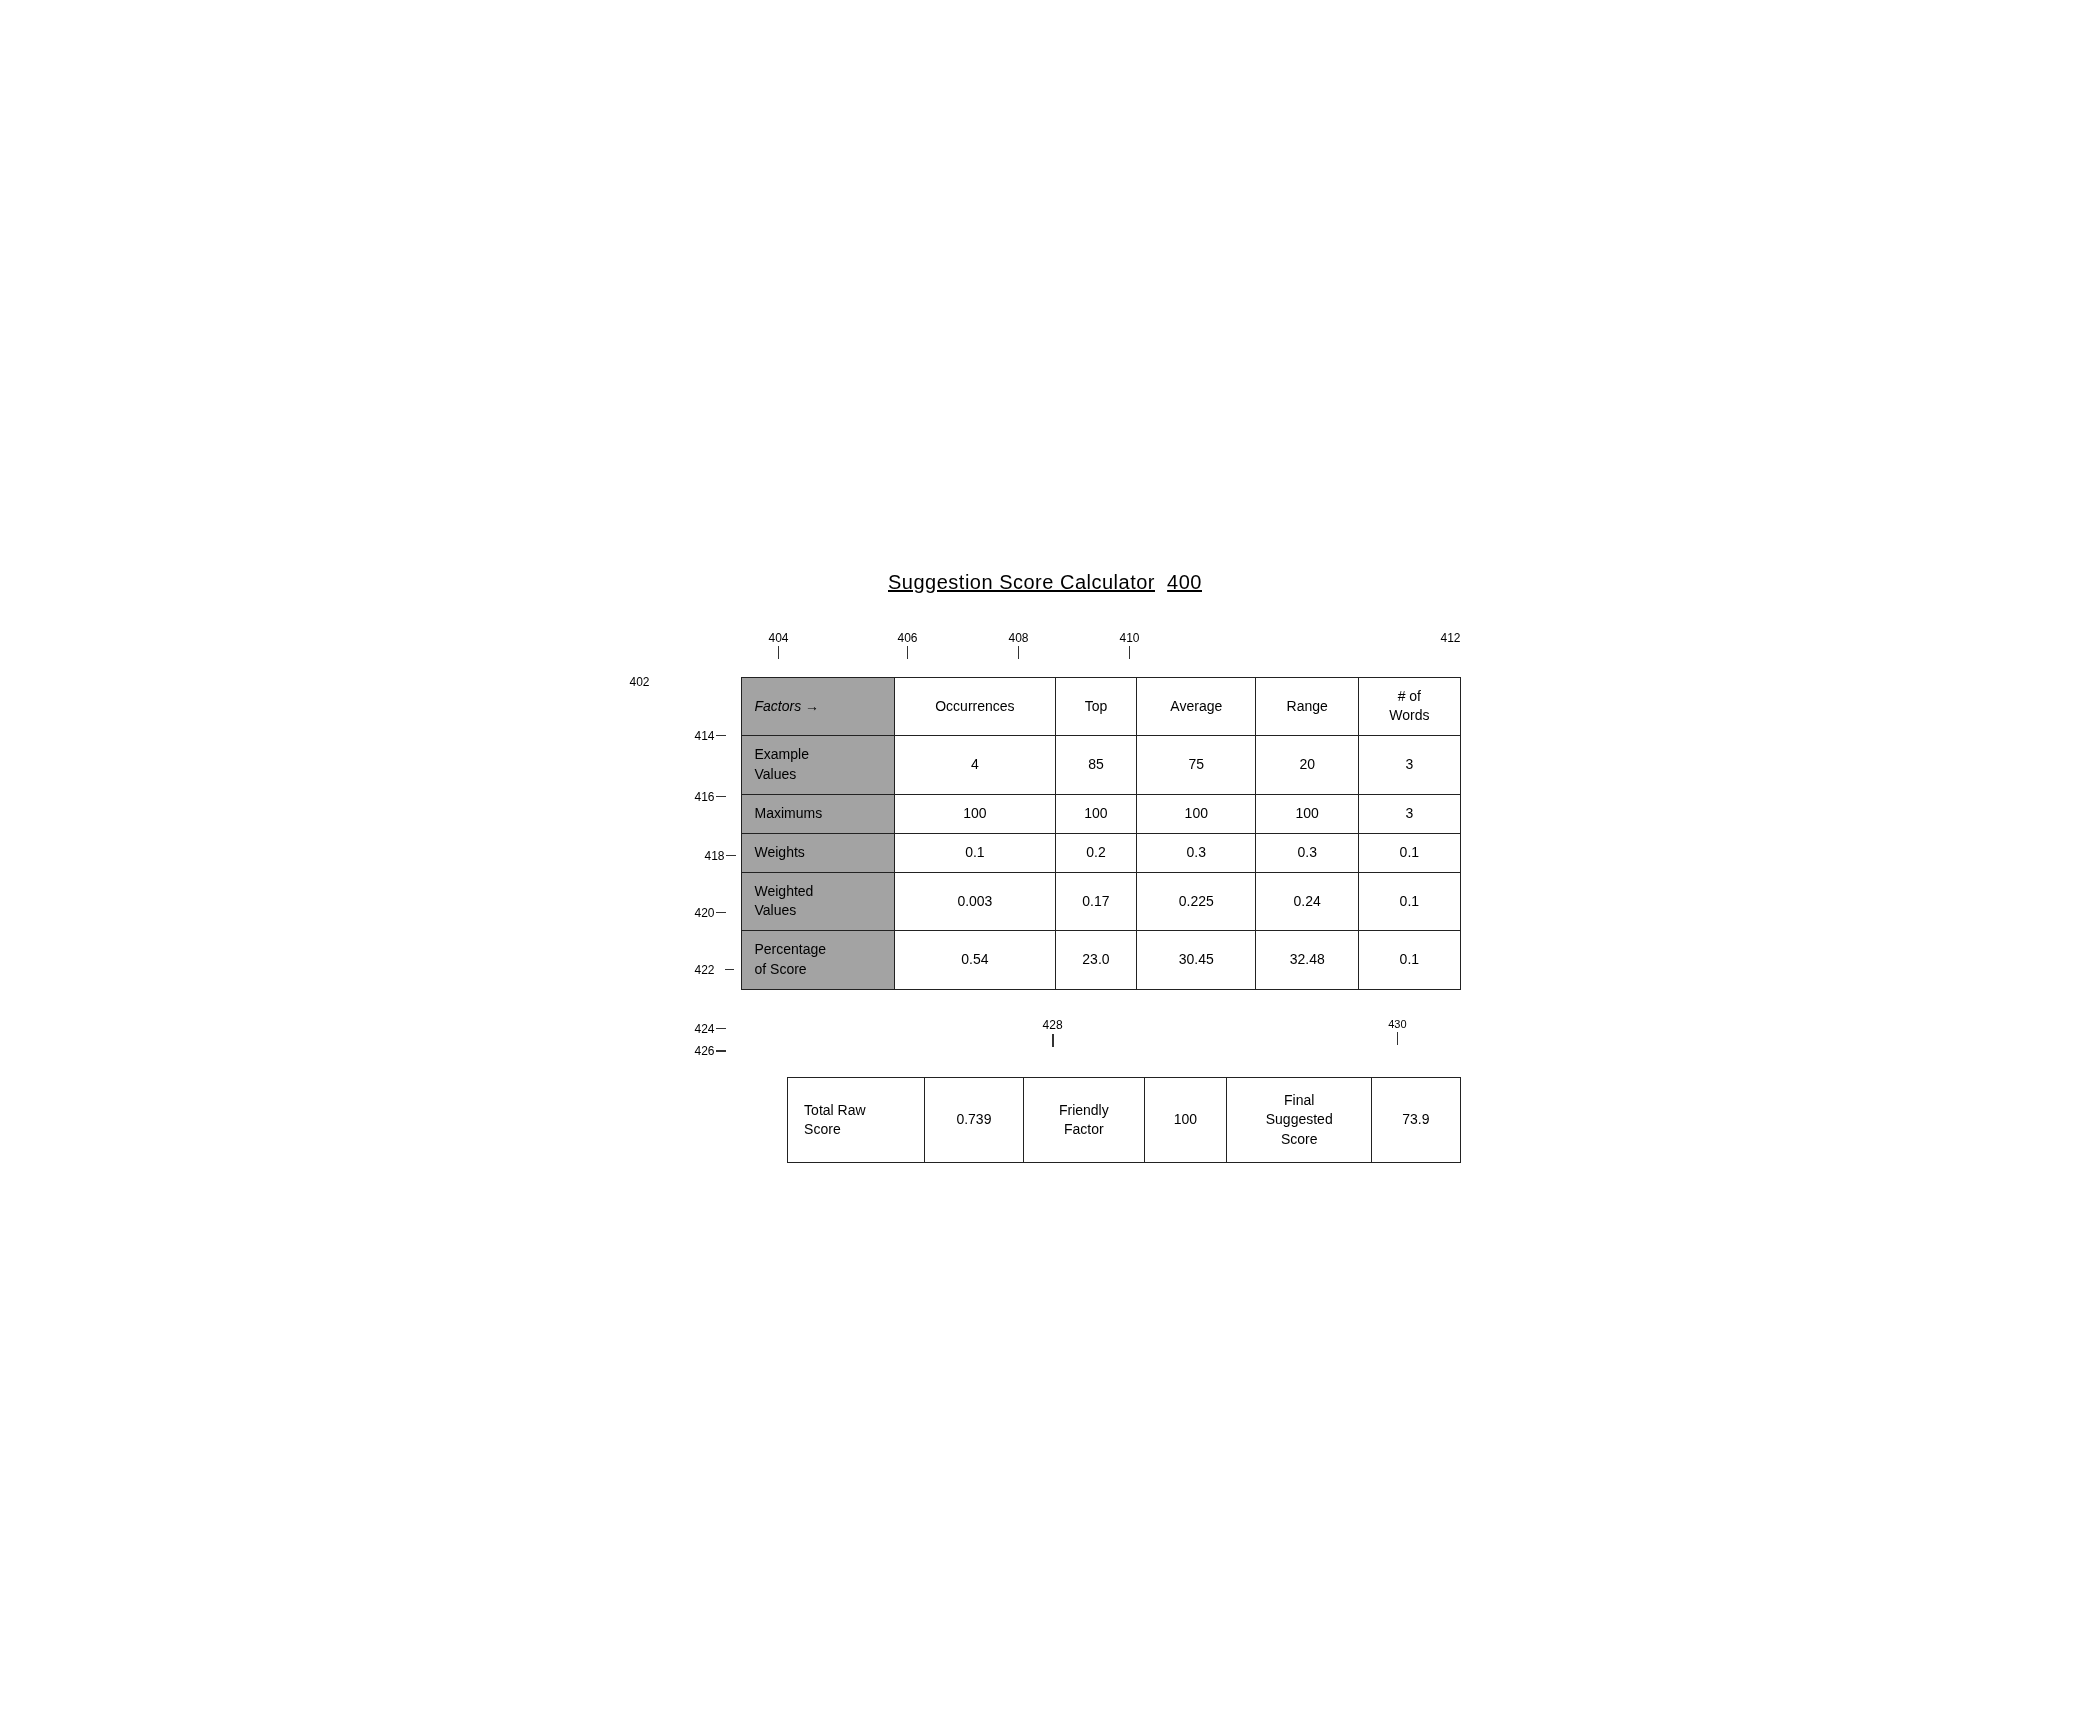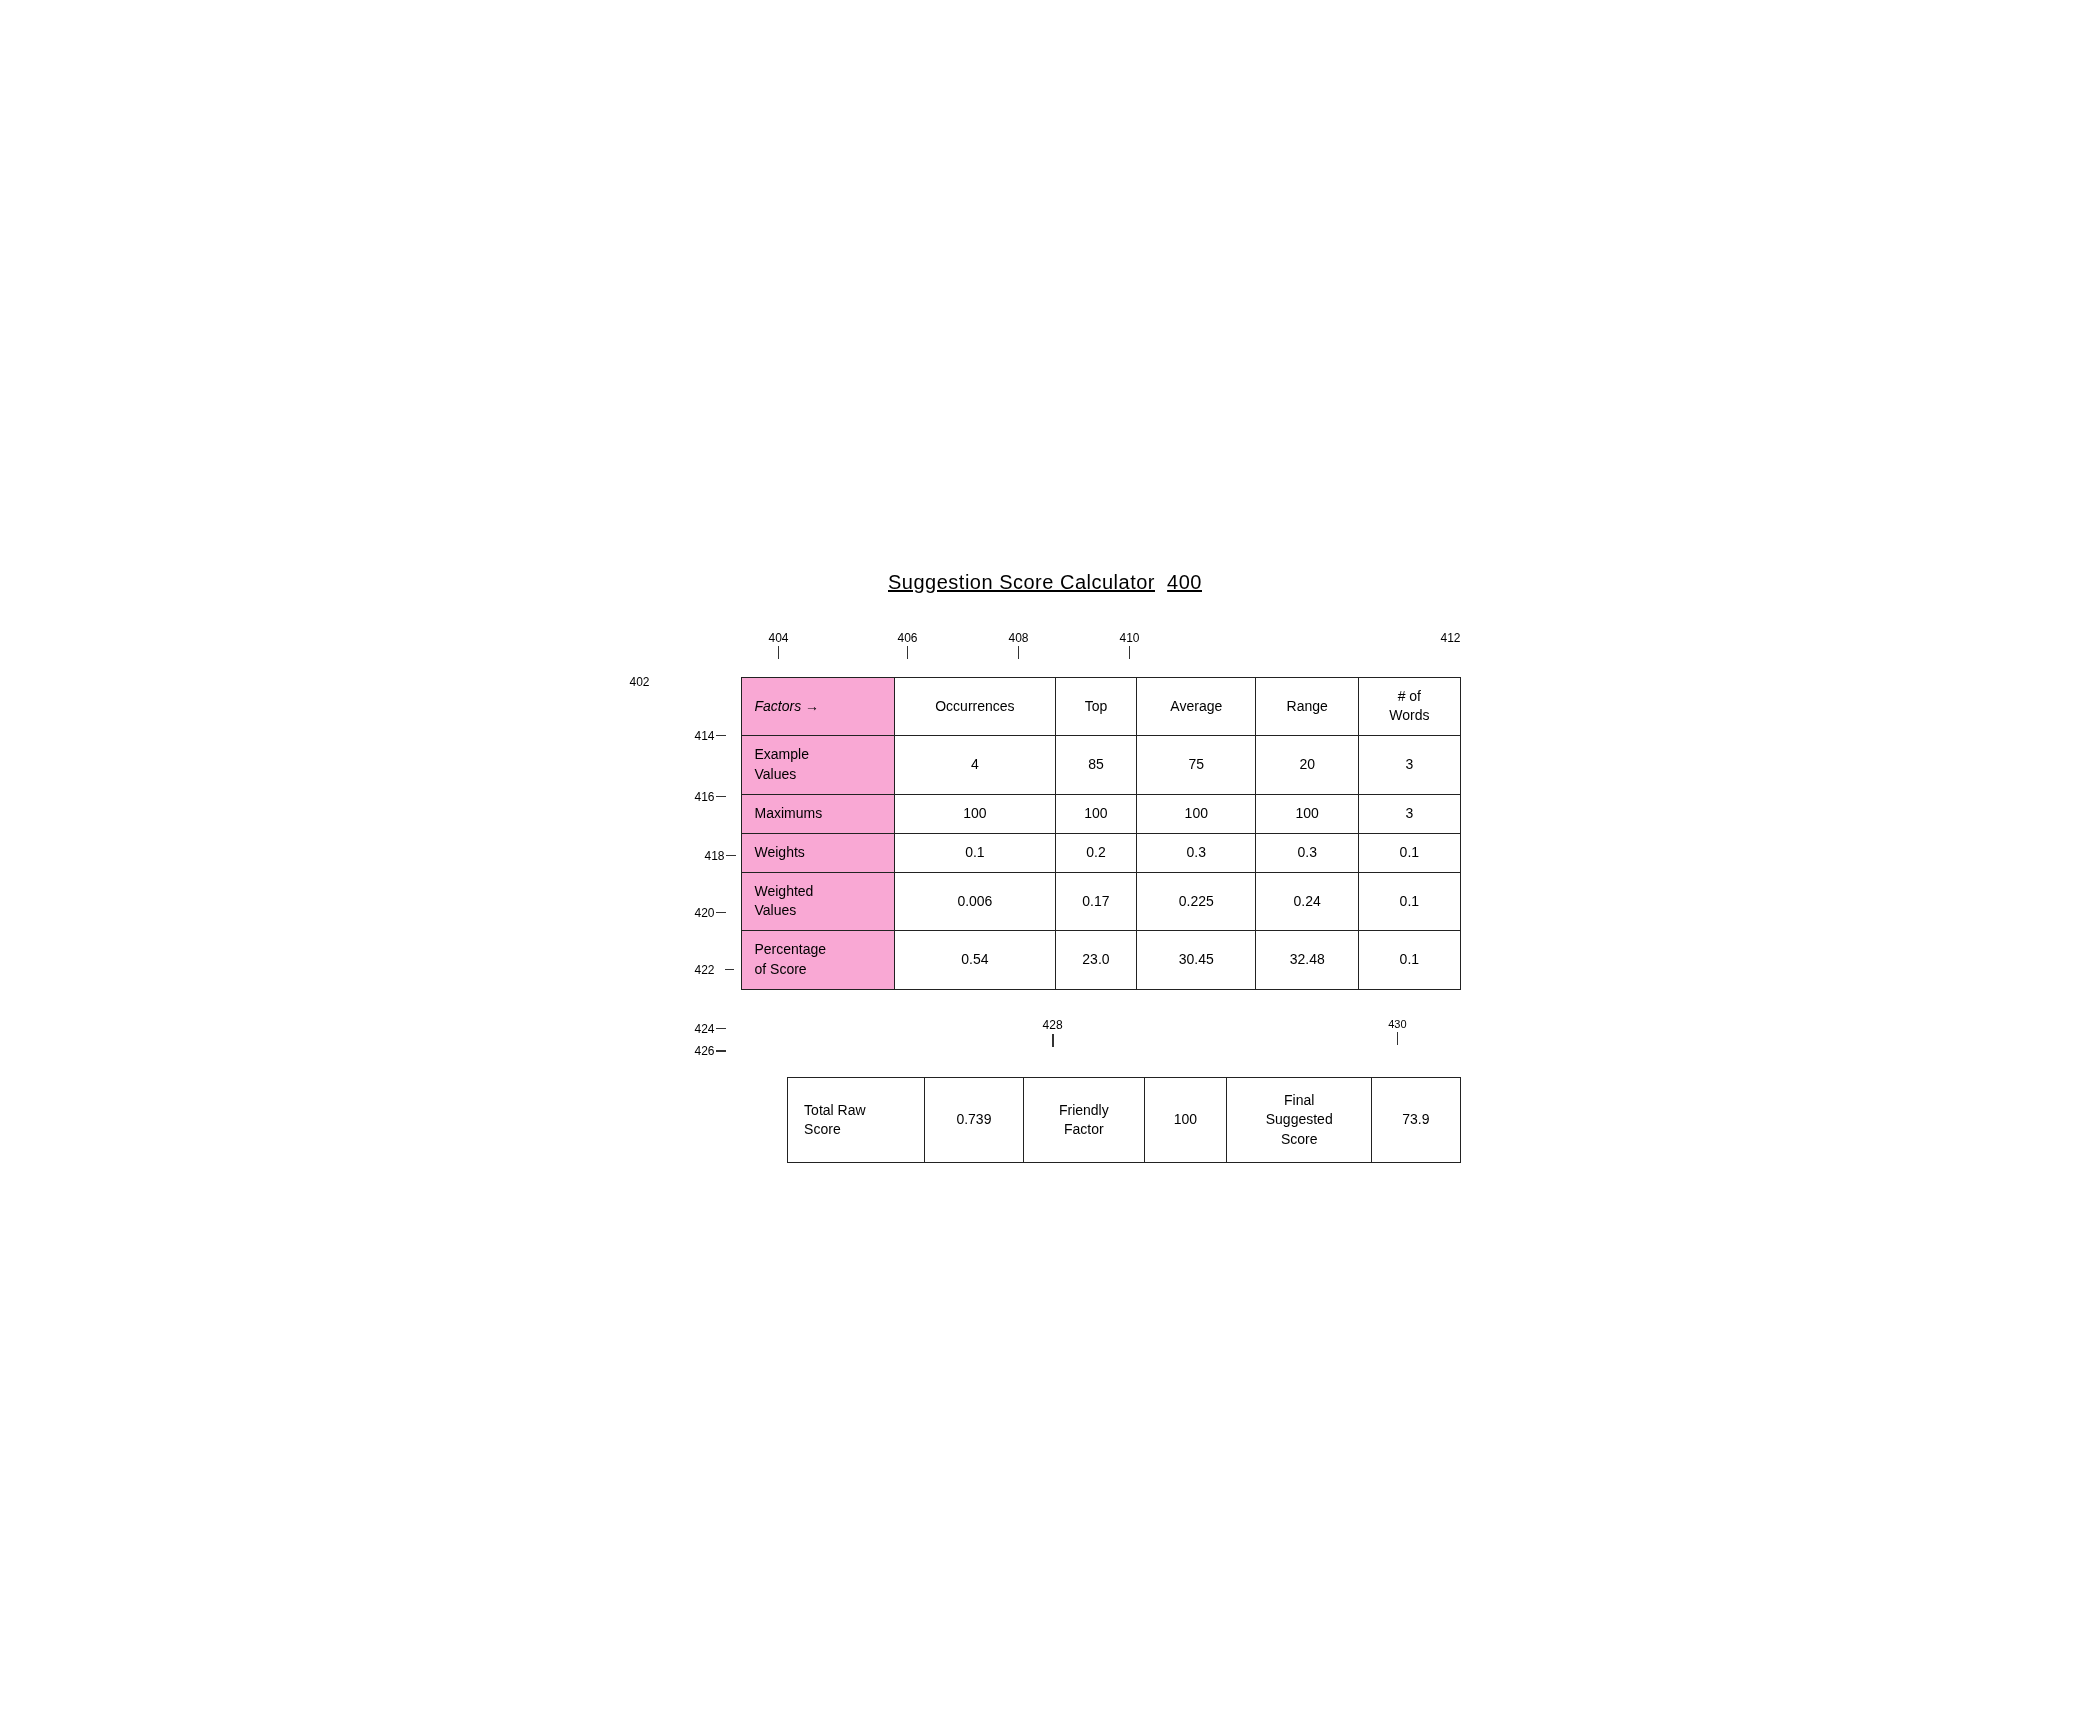--- a/index.html
+++ b/index.html
@@ -34,21 +34,21 @@
     .main-table td, .main-table th {
       border: 1.8px solid #222;
       padding: 9.2px 13px;
       text-align: center;
       vertical-align: middle;
       line-height: 1.4;
     }
     .main-table .row-label {
       text-align: left;
       min-width: 102px;
-      background: #f9a8d4;
+      background: #a3a3a3;
     }
     
     .summary-table {
       border-collapse: collapse;
       width: 100%;
       font-size: 14px;
       margin-top: 28px;
     }
     .summary-table td {
       border: 1.8px solid #222;
@@ -194,21 +194,21 @@
                 <td class="row-label"><span>Weights</span></td>
                 <td><span>0.1</span></td>
                 <td><span>0.2</span></td>
                 <td><span>0.3</span></td>
                 <td><span>0.3</span></td>
                 <td><span>0.1</span></td>
               </tr>
 
               <tr>
                 <td class="row-label">Weighted<br>Values</td>
-                <td><span>0.006</span></td>
+                <td><span>0.003</span></td>
                 <td><span>0.17</span></td>
                 <td><span>0.225</span></td>
                 <td><span>0.24</span></td>
                 <td><span>0.1</span></td>
               </tr>
 
               <tr>
                 <td class="row-label">Percentage<br>of Score</td>
                 <td><span>0.54</span></td>
                 <td><span>23.0</span></td>

